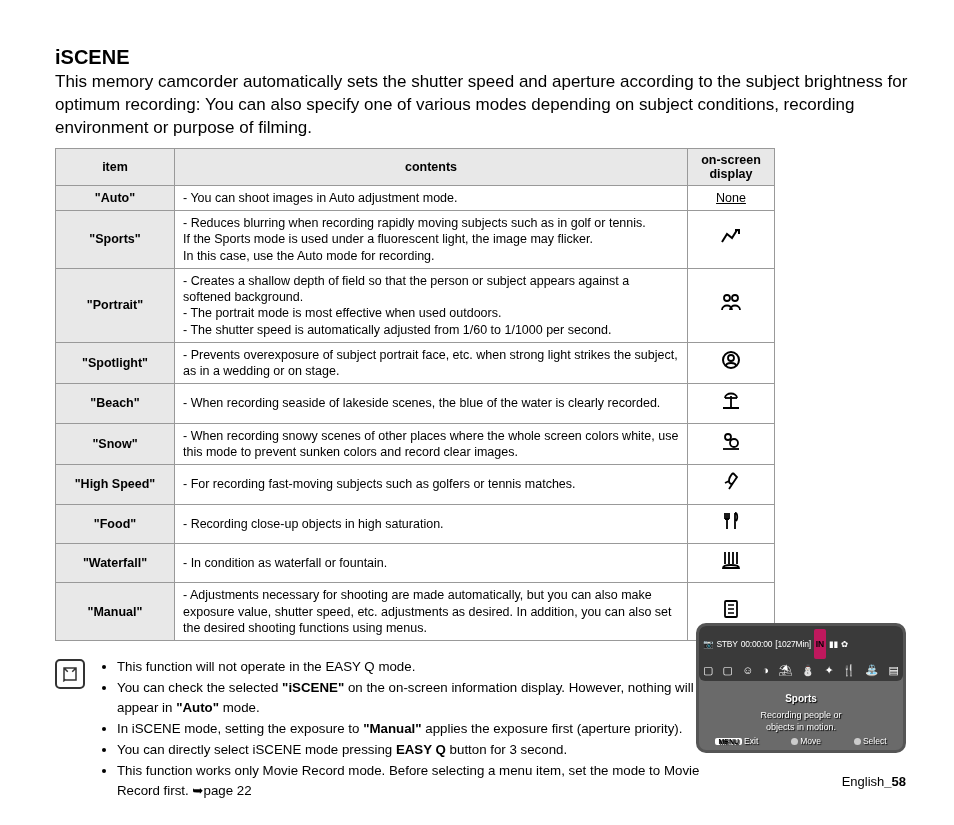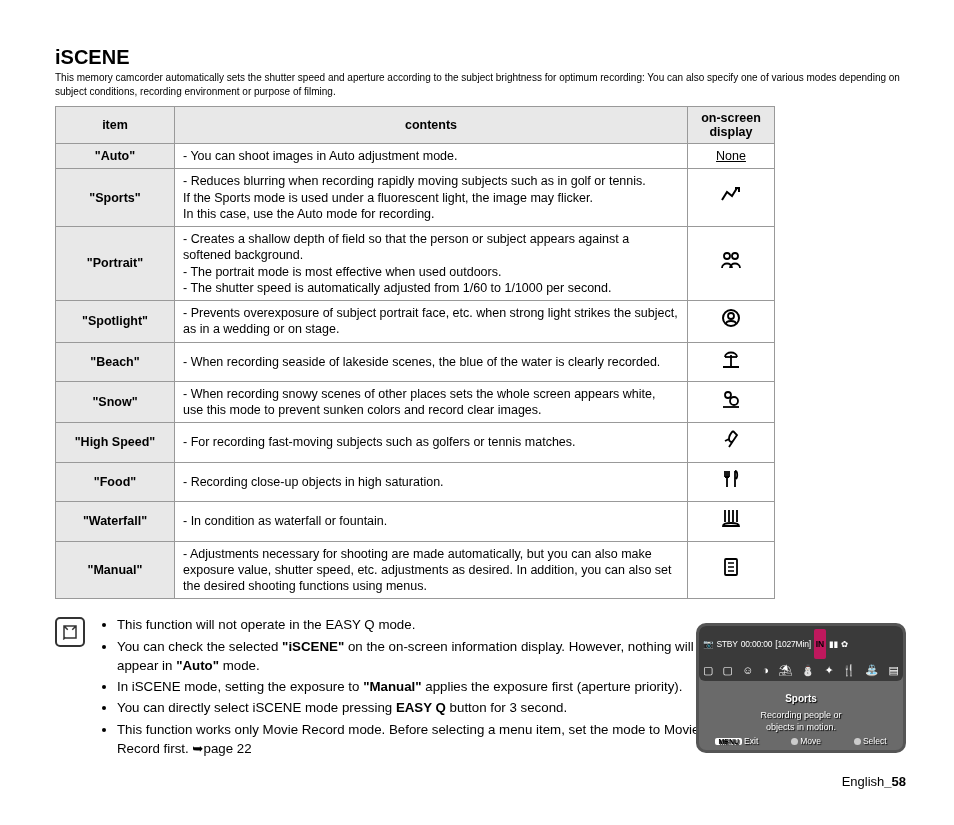--- a/index.html
+++ b/index.html
@@ -32,21 +32,21 @@
   }
   h2.section {
     font-size: 20px;
     font-weight: bold;
     margin: 6px 0 2px 0;
   }
   h2.section .i {
     text-transform: lowercase;
   }
   .desc {
-    font-size: 10px;
+    font-size: 17px;
     line-height: 1.35;
     margin: 0 0 8px 0;
   }
   table.modes {
     border-collapse: collapse;
     width: 720px;
     font-size: 12.5px;
     border-radius: 20px;
   }
   table.modes th {
@@ -221,21 +221,21 @@
         </tr>
         <tr>
           <td class="item">"Beach"</td>
           <td>- When recording seaside of lakeside scenes, the blue of the water is clearly recorded.</td>
           <td class="disp"><svg width="24" height="24" viewBox="0 0 24 24">
               <use href="#ico-beach"></use>
             </svg></td>
         </tr>
         <tr>
           <td class="item">"Snow"</td>
-          <td>- When recording snowy scenes of other places sets the whole screen appears white, use this mode to prevent sunken colors and record clear images.</td>
+          <td>- When recording snowy scenes of other places where the whole screen colors white, use this mode to prevent sunken colors and record clear images.</td>
           <td class="disp"><svg width="24" height="24" viewBox="0 0 24 24">
               <use href="#ico-snow"></use>
             </svg></td>
         </tr>
         <tr>
           <td class="item">"High Speed"</td>
           <td>- For recording fast-moving subjects such as golfers or tennis matches.</td>
           <td class="disp"><svg width="24" height="24" viewBox="0 0 24 24">
               <use href="#ico-highspeed"></use>
             </svg></td>

